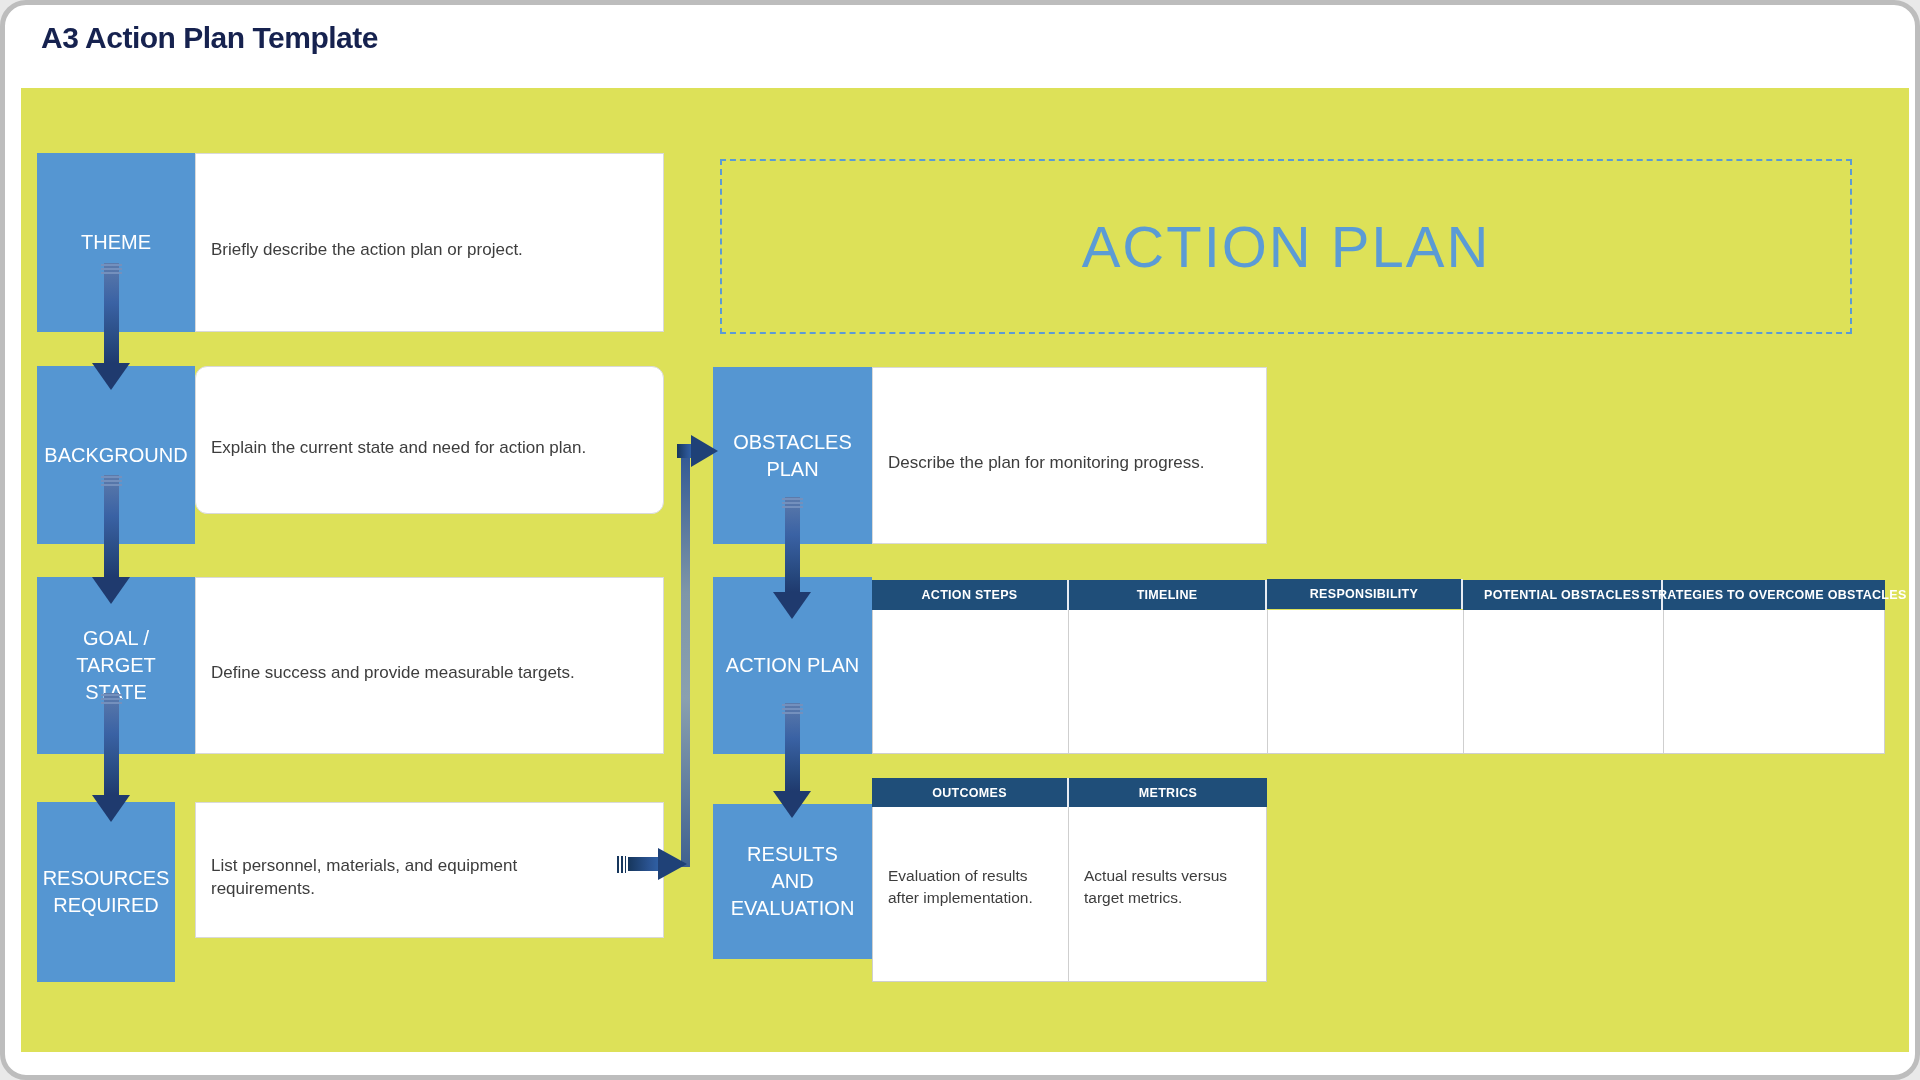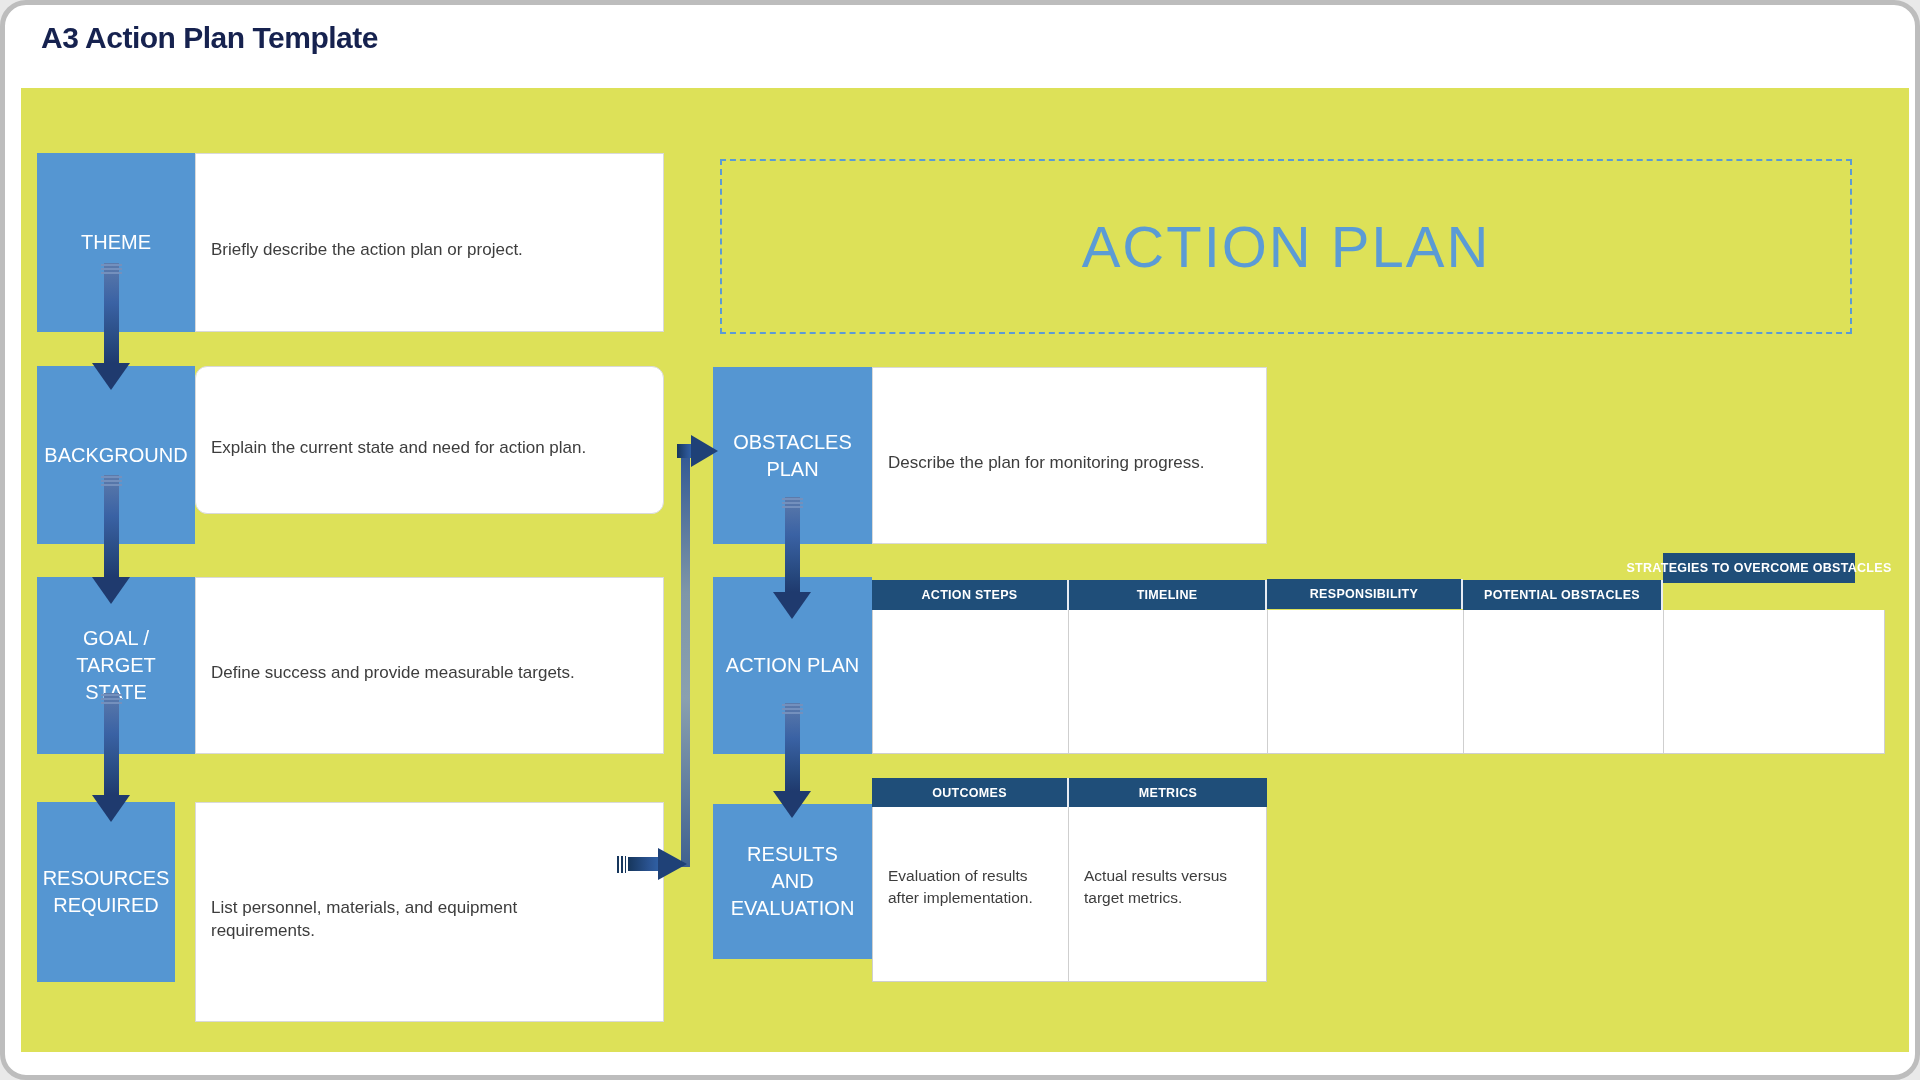--- a/index.html
+++ b/index.html
@@ -98,21 +98,21 @@
   <div class="bluebox" style="left:32px; top:572px; width:158px; height:177px;">
     <span>GOAL / TARGET STATE</span>
   </div>
   <div class="whitebox" style="left:190px; top:572px; width:469px; height:177px;">
     <span>Define success and provide measurable targets.</span>
   </div>
 
   <div class="bluebox" style="left:32px; top:797px; width:138px; height:180px;">
     <span>RESOURCES REQUIRED</span>
   </div>
-  <div class="whitebox" style="left:190px; top:797px; width:469px; height:220px;">
+  <div class="whitebox" style="left:190px; top:797px; width:469px; height:136px;">
     <span>List personnel, materials, and equipment requirements.</span>
   </div>
 
   <div class="varrow" style="left:87px; top:258px;">
     <div class="vshaft" style="height:100px;"></div>
       <div class="vhead"></div>
   </div>
   <div class="varrow" style="left:87px; top:470px;">
     <div class="vshaft" style="height:102px;"></div>
       <div class="vhead"></div>
@@ -134,21 +134,21 @@
   </div>
 
   <div class="bluebox" style="left:708px; top:572px; width:159px; height:177px;">
     <span>ACTION PLAN</span>
   </div>
 
   <div class="thead-cell" style="left:867px;  top:575px; width:197px;">ACTION STEPS</div>
   <div class="thead-cell" style="left:1064px; top:575px; width:198px;">TIMELINE</div>
   <div class="thead-cell" style="left:1262px; top:574px; width:196px;">RESPONSIBILITY</div>
   <div class="thead-cell" style="left:1458px; top:575px; width:200px;">POTENTIAL OBSTACLES</div>
-  <div class="thead-cell" style="left:1658px; top:548px; width:192px; border-right:none;">STRATEGIES TO OVERCOME OBSTACLES</div>
+  <div class="thead-cell" style="left:1658px; top:575px; width:222px; border-right:none;">STRATEGIES TO OVERCOME OBSTACLES</div>
 
   <div class="tbody-cell" style="left:867px;  top:605px; width:197px; height:144px;"></div>
   <div class="tbody-cell" style="left:1063px; top:605px; width:200px; height:144px;"></div>
   <div class="tbody-cell" style="left:1262px; top:605px; width:197px; height:144px;"></div>
   <div class="tbody-cell" style="left:1458px; top:605px; width:201px; height:144px;"></div>
   <div class="tbody-cell" style="left:1658px; top:605px; width:222px; height:144px;"></div>
 
   <div class="bluebox" style="left:708px; top:799px; width:159px; height:155px;">
     <span>RESULTS AND EVALUATION</span>
   </div>

